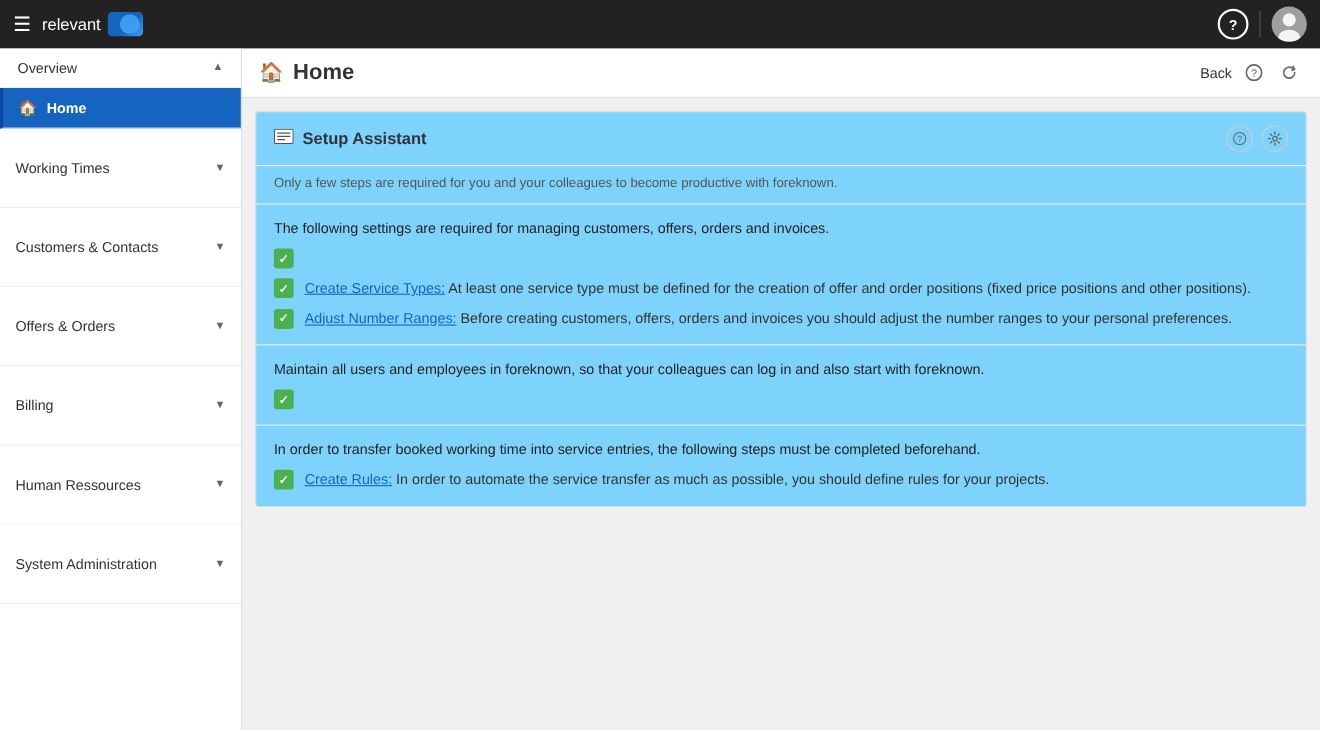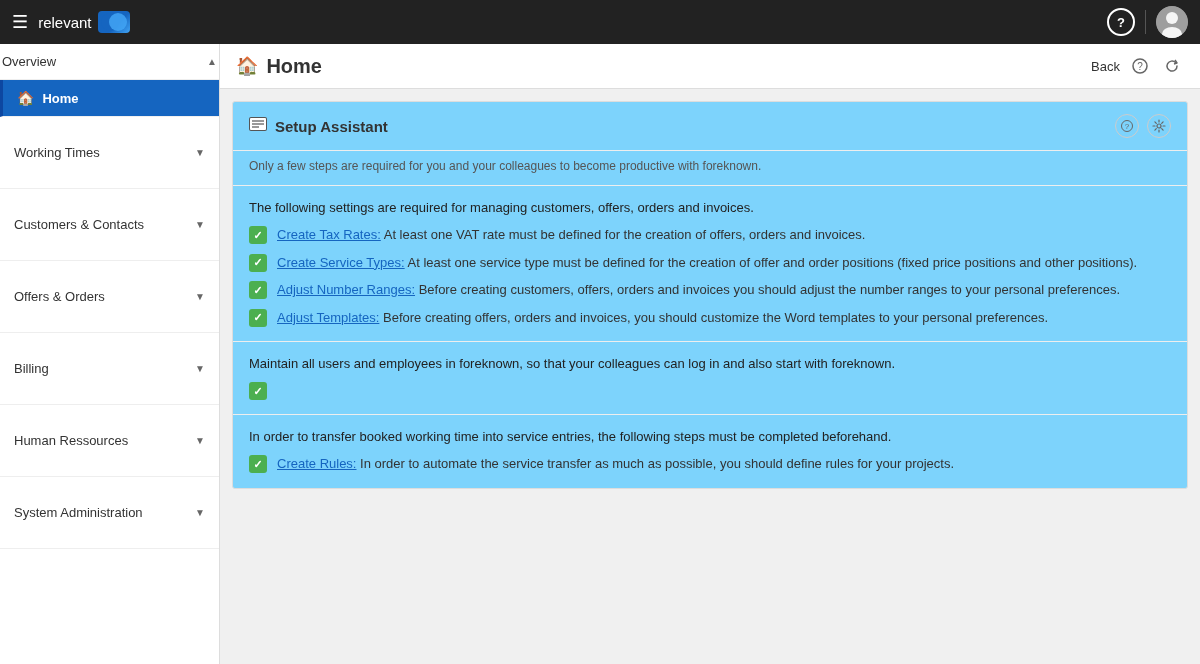--- a/index.html
+++ b/index.html
@@ -21,21 +21,21 @@
     
     .sidebar { width: 220px; background: #fff; border-right: 1px solid #ddd; display: flex; flex-direction: column; flex-shrink: 0; overflow-y: auto; }
     .sidebar-item { display: flex; align-items: center; padding: 10px 14px; cursor: pointer; border-bottom: 1px solid #f0f0f0; color: #333; font-size: 13px; }
     .sidebar-item.active { background: #1565c0; color: #fff; border-left: 3px solid #0d47a1; }
     .sidebar-item.active .sidebar-item-label { color: #fff; font-weight: 600; }
     .sidebar-item-label { flex: 1; }
     .sidebar-item-icon { margin-right: 8px; font-size: 14px; }
     .sidebar-section { display: flex; align-items: center; padding: 28px 14px; cursor: pointer; border-bottom: 1px solid #eee; font-size: 13px; font-weight: 500; color: #333; }
     .sidebar-section .label { flex: 1; }
     .sidebar-section .chevron { font-size: 10px; color: #666; }
-    .sidebar-overview { display: flex; align-items: center; padding: 10px 2px; cursor: pointer; border-bottom: 1px solid #eee; font-size: 13px; font-weight: 500; }
+    .sidebar-overview { display: flex; align-items: center; padding: 10px 16px; cursor: pointer; border-bottom: 1px solid #eee; font-size: 13px; font-weight: 500; }
     .sidebar-overview .label { flex: 1; }
     .sidebar-overview .chevron { font-size: 10px; color: #666; }
 
     
     .content-area { flex: 1; display: flex; flex-direction: column; overflow: hidden; }
 
     
     .page-header { background: #fff; border-bottom: 1px solid #ddd; padding: 10px 16px; display: flex; align-items: center; gap: 8px; flex-shrink: 0; }
     .page-header-icon { font-size: 18px; color: #333; }
     .page-header-title { font-size: 20px; font-weight: 600; color: #333; flex: 1; }
@@ -189,45 +189,36 @@
           </div>
         </div>
 
         <div class="card-subtitle">Only a few steps are required for you and your colleagues to become productive with foreknown.</div>
 
         <div class="setup-section">
           <div class="setup-section-title">The following settings are required for managing customers, offers, orders and invoices.</div>
 
           <div class="setup-item">
             <div class="checkbox-checked"></div>
-            <span class="setup-item-text">
-              <span class="setup-item-link">Create Tax Rates:</span><span> At least one VAT rate must be defined for the creation of offers, orders and invoices.</span>
-            </span>
           </div>
 
           <div class="setup-item">
             <div class="checkbox-checked"></div>
             <span class="setup-item-text">
               <span class="setup-item-link">Create Service Types:</span><span> At least one service type must be defined for the creation of offer and order positions (fixed price positions and other positions).</span>
             </span>
           </div>
 
           <div class="setup-item">
             <div class="checkbox-checked"></div>
             <span class="setup-item-text">
               <span class="setup-item-link">Adjust Number Ranges:</span><span> Before creating customers, offers, orders and invoices you should adjust the number ranges to your personal preferences.</span>
             </span>
           </div>
 
-          <div class="setup-item">
-            <div class="checkbox-checked"></div>
-            <span class="setup-item-text">
-              <span class="setup-item-link">Adjust Templates:</span><span> Before creating offers, orders and invoices, you should customize the Word templates to your personal preferences.</span>
-            </span>
-          </div>
         </div>
 
         <div class="setup-section">
           <div class="setup-section-title">Maintain all users and employees in foreknown, so that your colleagues can log in and also start with foreknown.</div>
 
           <div class="setup-item">
             <div class="checkbox-checked"></div>
           </div>
 
         </div>

